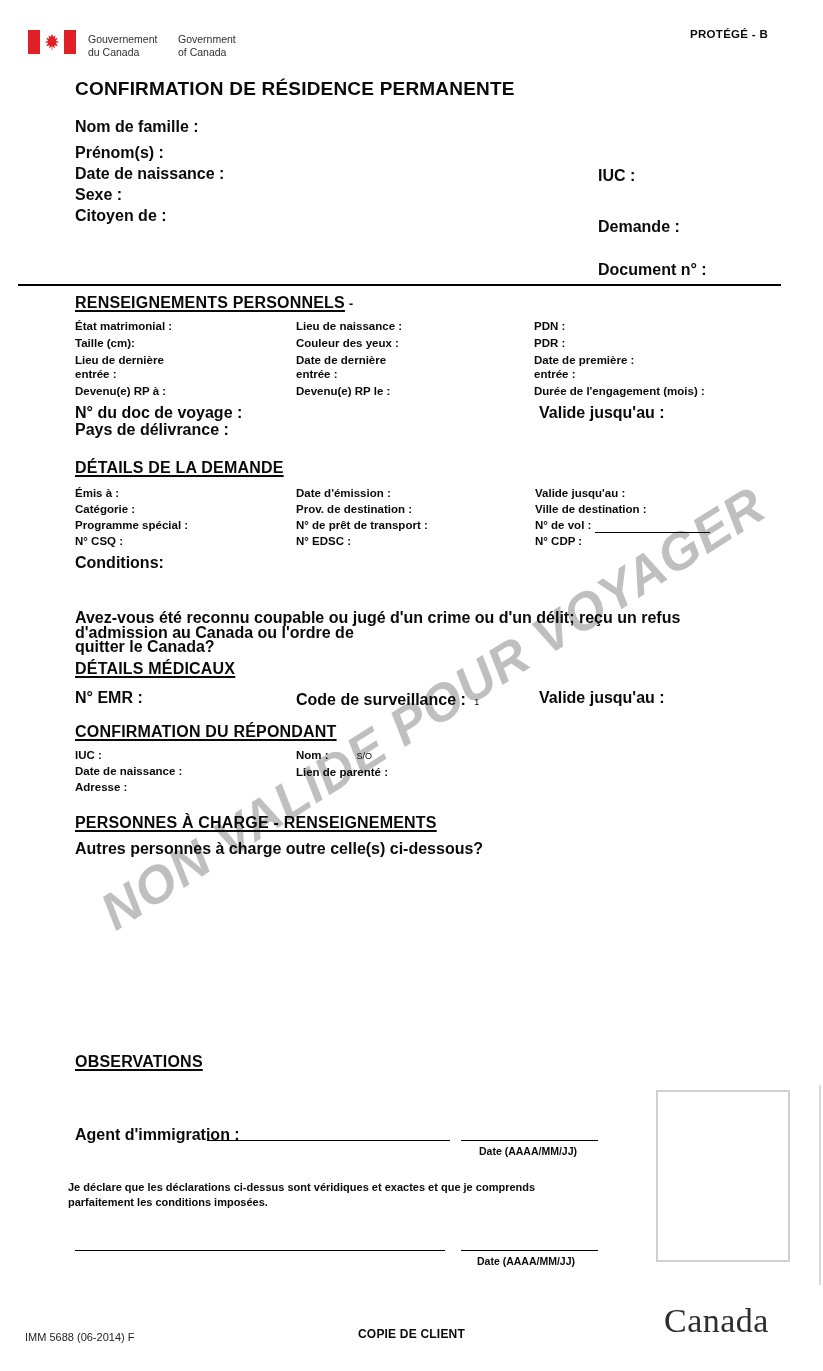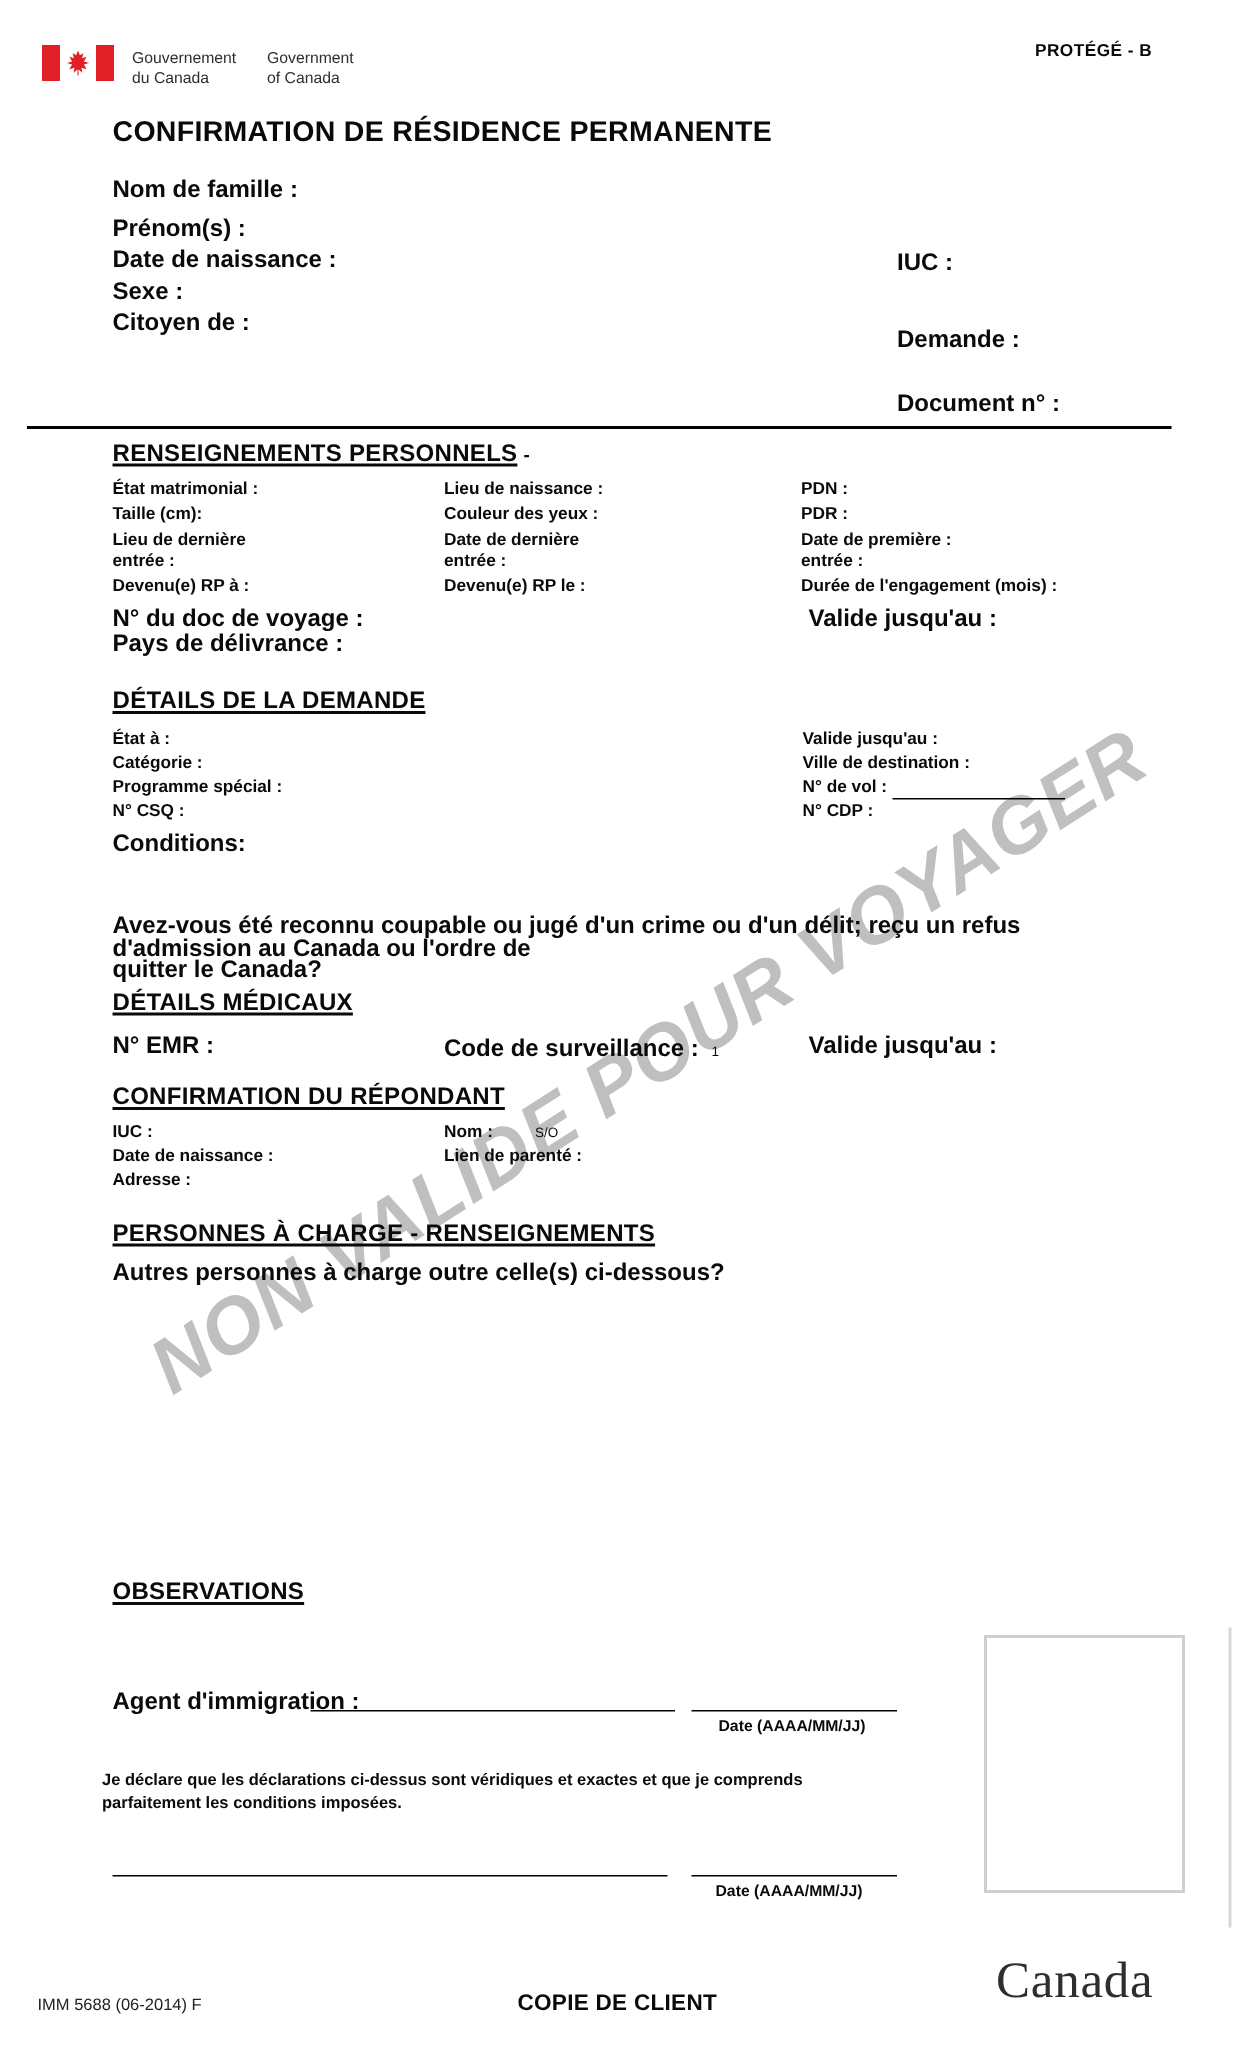--- a/index.html
+++ b/index.html
@@ -30,21 +30,21 @@
   
   .watermark{
     left:50px;top:695px;width:712px;text-align:center;
     transform:rotate(-32.5deg);transform-origin:center center;
     font-weight:bold;font-style:italic;font-size:52px;letter-spacing:1px;
     color:#b5b5b5;opacity:0.85;z-index:0;pointer-events:none;white-space:nowrap;
   }
   .content-layer{position:absolute;inset:0;z-index:1;}
   .photo-box{border:2px solid #cfcfcf;background:#fff;}
   .footer-imm{font-size:11px;color:#222;}
-  .footer-copy{font-weight:bold;font-size:15px;letter-spacing:0.2px;text-align:center;width:100%;}
+  .footer-copy{font-weight:bold;font-size:12px;letter-spacing:0.2px;text-align:center;width:100%;}
   .wordmark{font-family:"Liberation Serif", serif;font-size:34px;color:#2e2e2e;position:relative;letter-spacing:0.5px;}
   .edge-artifact{width:2px;background:#d8d8d8;}
 </style>
 </head>
 <body>
 
 <div id="page" style="--flag-red: #e11f26;">
 
   <div class="abs watermark" style="color: rgb(181, 181, 181);">NON VALIDE POUR VOYAGER</div>
 
@@ -101,24 +101,30 @@
       <div class="entry">Date de première :
 entrée :</div>
       <div class="entry">Durée de l'engagement (mois) :</div>
     </div>
     <div class="abs lbl" style="left:75px;top:406px;">N° du doc de voyage :</div>
     <div class="abs lbl" style="left:539px;top:406px;">Valide jusqu'au :</div>
     <div class="abs lbl" style="left:75px;top:423px;">Pays de délivrance :</div>
 
     <div class="abs heading" style="left:75px;top:459px;">DÉTAILS DE LA DEMANDE</div>
     <div class="abs col col-demande" style="left:75px;top:487px;width:212px;">
-      <div class="entry">État à :</div>
+      <div class="entry">Émis à :</div>
       <div class="entry">Catégorie :</div>
       <div class="entry">Programme spécial :</div>
       <div class="entry">N° CSQ :</div>
+    </div>
+    <div class="abs col col-demande" style="left:296px;top:487px;width:230px;">
+      <div class="entry">Date d'émission :</div>
+      <div class="entry">Prov. de destination :</div>
+      <div class="entry">N° de prêt de transport :</div>
+      <div class="entry">N° EDSC :</div>
     </div>
     <div class="abs col col-demande" style="left:535px;top:487px;width:270px;">
       <div class="entry">Valide jusqu'au :</div>
       <div class="entry">Ville de destination :</div>
       <div class="entry"><span>N° de vol :</span><span class="fill-line" style="width:115px;margin-left:4px;"></span></div>
       <div class="entry">N° CDP :</div>
     </div>
     <div class="abs lbl" style="left:75px;top:556px;">Conditions:</div>
 
     <div class="abs lbl" style="left:75px;top:611px;width:700px;line-height:14.5px;">Avez-vous été reconnu coupable ou jugé d'un crime ou d'un délit; reçu un refus d'admission au Canada ou l'ordre de

